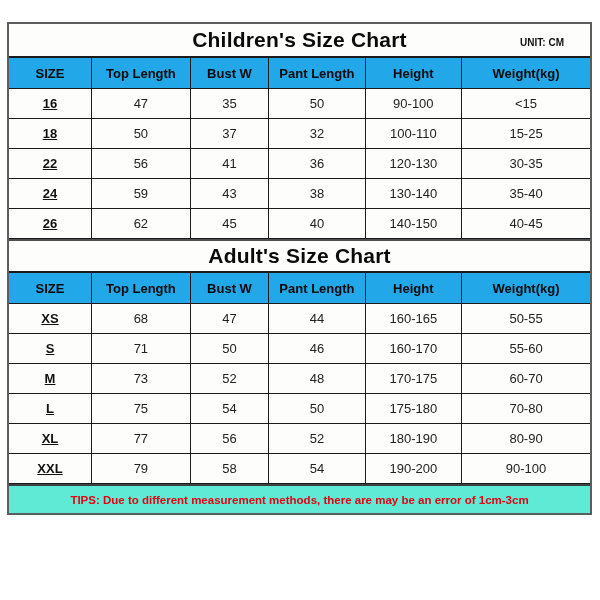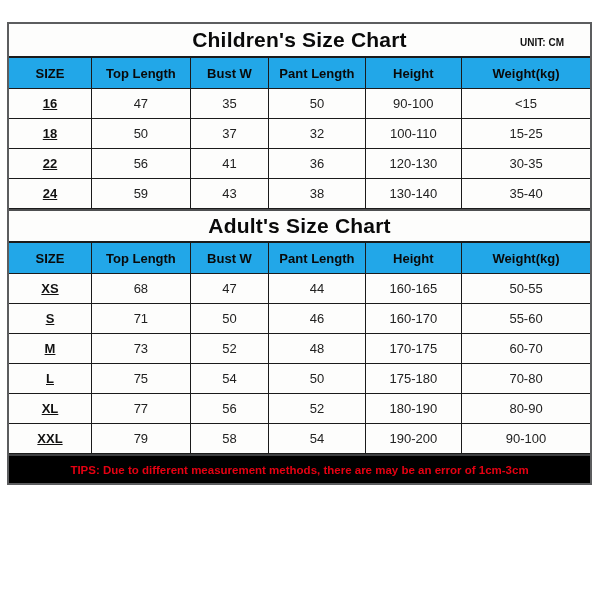--- a/index.html
+++ b/index.html
@@ -71,21 +71,21 @@
   table tr th:first-child, table tr td:first-child { border-left: none; }
   table tr th:last-child,  table tr td:last-child  { border-right: none; }
   .section-divider-top { border-top: 2px solid #4e4f51; }
   .title-bottom-line { border-bottom: 1px solid #1b1b1b; }
   .tips-row {
     height: 29px;
     border-top: 2px solid #3f4042;
     display: flex;
     align-items: center;
     justify-content: center;
-    background: #000000;
+    background: #5eead4;
   }
   .tips-text {
     font-size: 11.5px;
     font-weight: bold;
     color: var(--tips-red, #e60012);
   }
 </style>
 </head>
 <body>
 
@@ -141,20 +141,28 @@
           <td>30-35</td>
         </tr>
         <tr>
           <td>24</td>
           <td>59</td>
           <td>43</td>
           <td>38</td>
           <td>130-140</td>
           <td>35-40</td>
         </tr>
+        <tr>
+          <td>26</td>
+          <td>62</td>
+          <td>45</td>
+          <td>40</td>
+          <td>140-150</td>
+          <td>40-45</td>
+        </tr>
       </tbody>
   </table>
 
   <div class="title-row title-bottom-line section-divider-top">
     <span class="chart-title">Adult's Size Chart</span>
   </div>
 
   <table>
     <colgroup>
       <col class="c-size">

